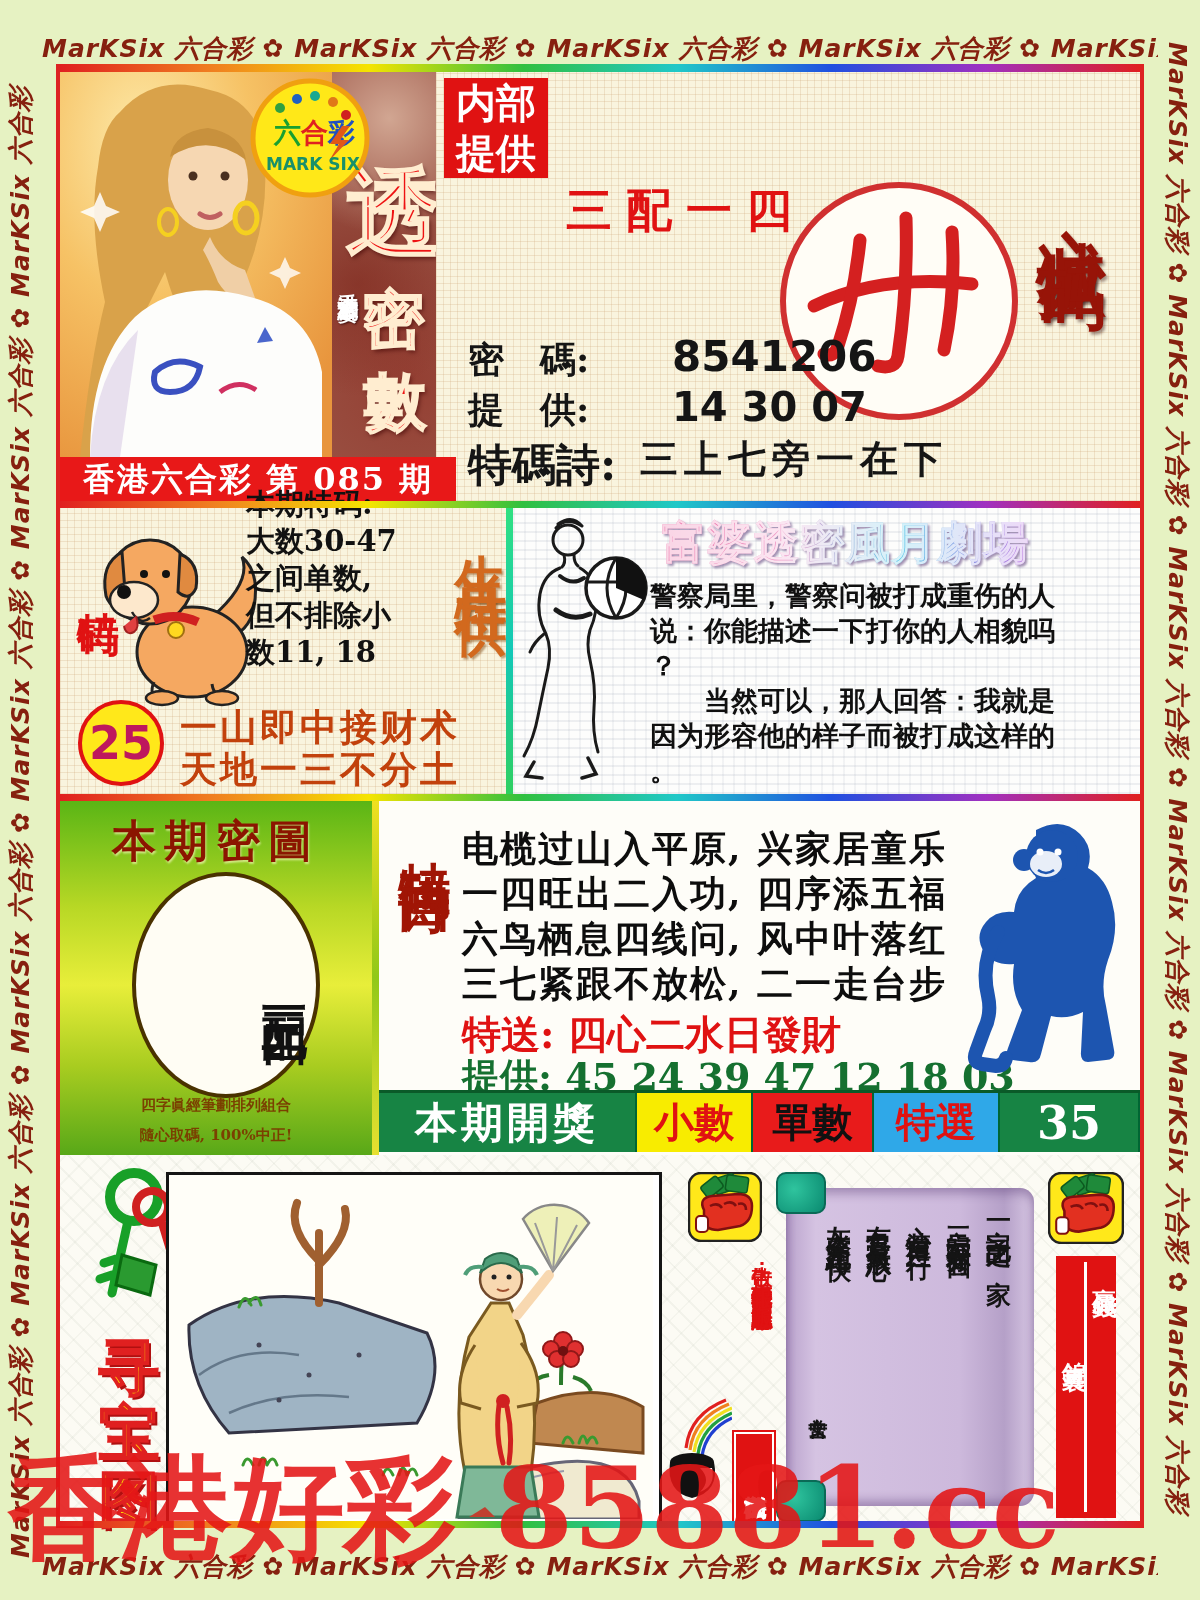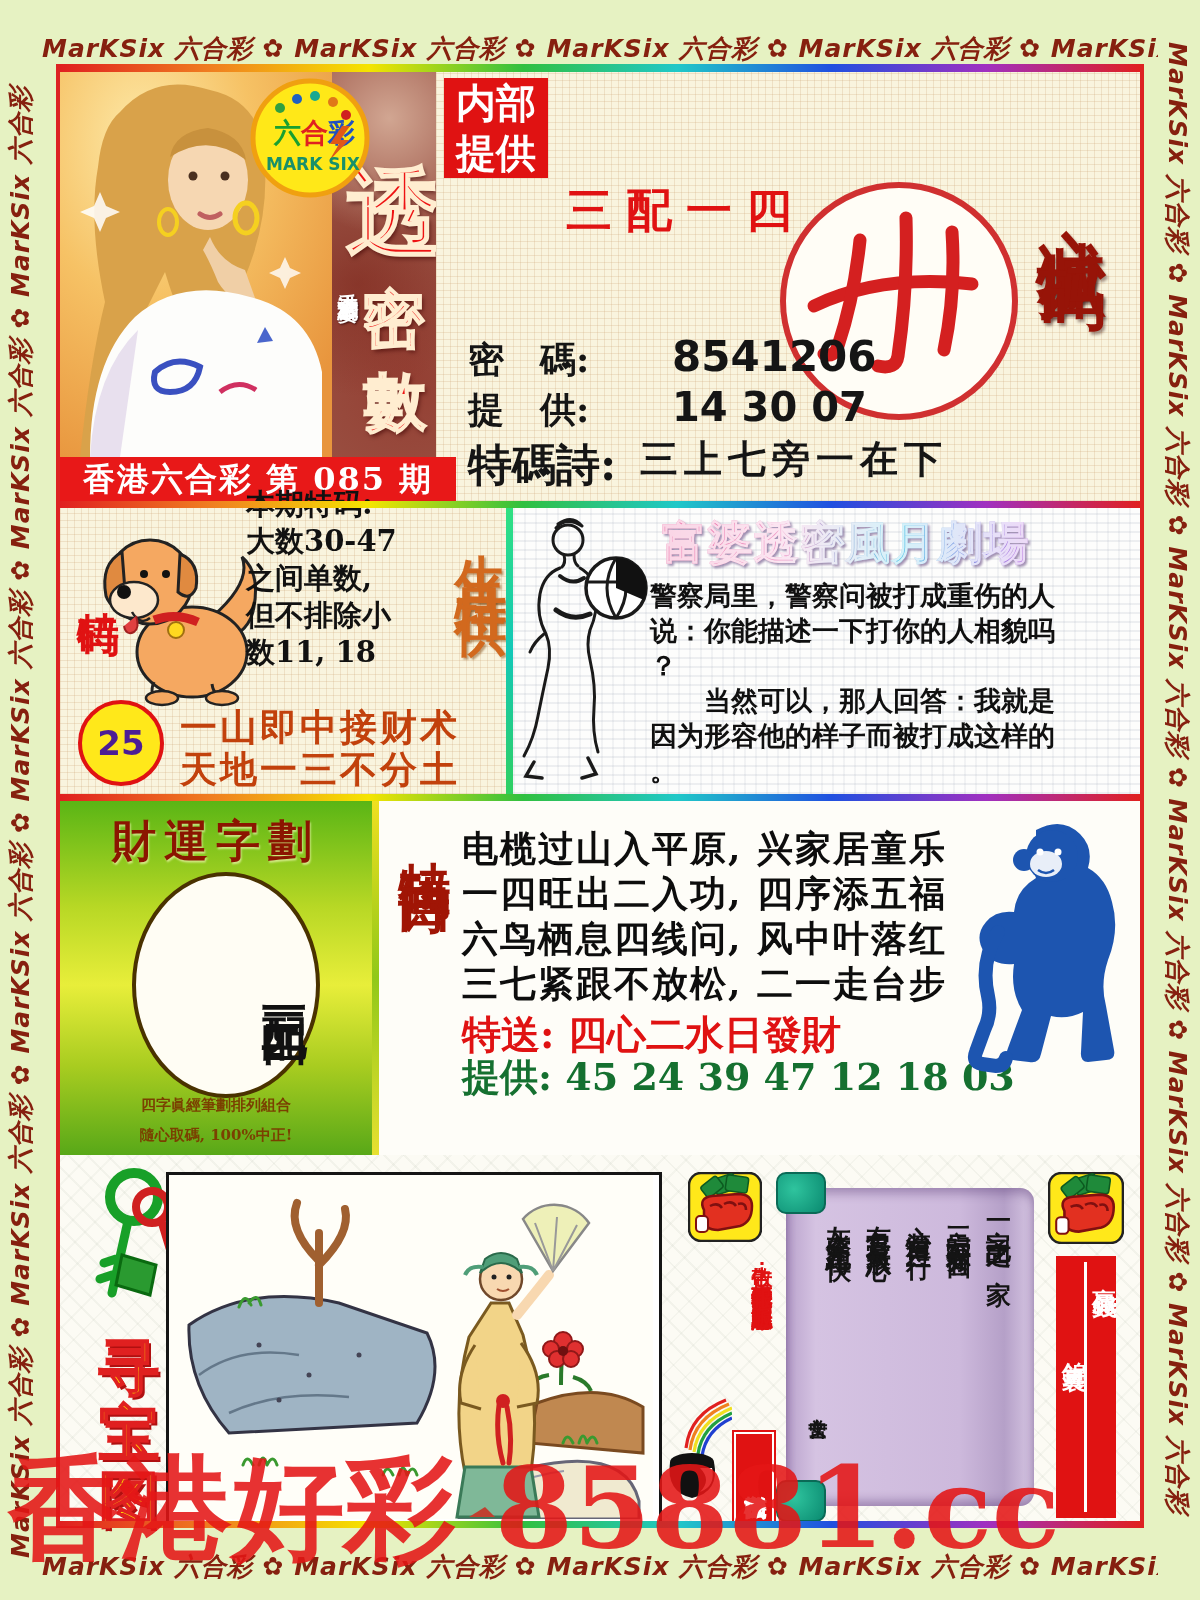--- a/index.html
+++ b/index.html
@@ -58,21 +58,21 @@
   .stamp{left:780px;top:182px;width:226px;height:226px;border:6px solid #d03030;border-radius:50%;
     background:#fffdf6;z-index:2;}
   .slogan{left:1028px;top:172px;height:330px;color:#971408;font-size:68px;font-weight:bold;
     letter-spacing:14px;text-shadow:2px 3px 3px rgba(40,0,0,.4);font-family:"DejaVu Serif",serif;z-index:3;}
 
   
   .zodiac-panel{left:60px;top:508px;width:452px;height:286px;z-index:2;}
   .tema-label{left:70px;top:578px;height:120px;color:#e01212;font-size:42px;font-weight:bold;
     letter-spacing:6px;font-family:"DejaVu Serif",serif;z-index:3;}
   .circle25{left:78px;top:700px;width:78px;height:78px;border:4px solid #e01212;border-radius:50%;
-    background:#ffe81a;color:#4c1d95;font-size:34px;font-weight:bold;text-align:center;line-height:78px;z-index:3;}
+    background:#ffe81a;color:#be185d;font-size:46px;font-weight:bold;text-align:center;line-height:78px;z-index:3;}
   .zodiac-tip{left:246px;top:486px;width:190px;color:#111;font-size:29px;font-weight:bold;
     line-height:37px;font-family:"DejaVu Serif",serif;z-index:3;}
   .couplet{left:110px;top:706px;width:350px;color:#c2410c;font-size:37px;font-weight:bold;line-height:42px;
     text-align:right;letter-spacing:3px;font-family:"DejaVu Serif",serif;z-index:3;}
   .zodiac-side{left:446px;top:512px;height:280px;color:#d2691e;font-size:52px;font-weight:bold;
     letter-spacing:18px;text-shadow:2px 2px 2px rgba(120,60,0,.45);font-family:"DejaVu Serif",serif;z-index:3;}
   .vdiv-green{left:506px;top:508px;width:7px;height:286px;background:linear-gradient(180deg,#30e080,#12c8b8,#30d060);z-index:3;}
 
   .joke-panel{left:513px;top:508px;width:627px;height:286px;z-index:2;}
   .joke-title{left:662px;top:514px;width:476px;font-size:44px;font-weight:bold;letter-spacing:2px;
@@ -305,21 +305,21 @@
     <div>说：你能描述一下打你的人相貌吗</div>
     <div>？</div>
     <div>　　当然可以，那人回答：我就是</div>
     <div>因为形容他的样子而被打成这样的</div>
     <div>。</div>
   </div>
 
   <div class="abs rainbow sep" style="left:60px;top:794px;width:1080px;height:7px;"></div>
 
   <div class="abs fortune-panel"></div>
-  <div class="abs fortune-title">財運字劃</div>
+  <div class="abs fortune-title">本期密圖</div>
   <div class="abs fortune-oval">
     <div class="oval-text vtext">三配一四</div>
   </div>
   <div class="abs fortune-foot" style="top:1096px;">四字眞經筆劃排列組合</div>
   <div class="abs fortune-foot" style="top:1126px;">隨心取碼, 100%中正!</div>
   <div class="abs vdiv-yellow"></div>
 
   <div class="abs poem-panel"></div>
   <div class="abs poem-side vtext">特码诗曰:</div>
   <div class="abs poem-lines">
@@ -343,20 +343,27 @@
       <circle cx="112" cy="44" r="26" fill="#1d55b0"></circle>
       <circle cx="84" cy="48" r="11" fill="#1d55b0"></circle>
       <ellipse cx="106" cy="52" rx="16" ry="13" fill="#e8eef8"></ellipse>
       <circle cx="100" cy="40" r="3.5" fill="#fff"></circle>
         <circle cx="118" cy="40" r="3.5" fill="#fff"></circle>
       <path d="M98,58 q8,6 16,0" stroke="#1d55b0" stroke-width="2.5" fill="none"></path>
       <path d="M58,120 q-18,30 -10,64 q4,18 -4,34 l-8,22 q-4,10 6,12 l14,2 q8,0 10,-8" fill="none" stroke="#1d55b0" stroke-width="14" stroke-linecap="round"></path>
     </svg>
   </div>
 
+  <div class="abs result-bar">
+    <div class="rcell rc0">本期開獎</div>
+    <div class="rcell rc1">小數</div>
+    <div class="rcell rc2">單數</div>
+    <div class="rcell rc3">特選</div>
+    <div class="rcell rc4">35</div>
+  </div>
 
   <div class="abs treasure-row doodle-bg"></div>
 
   <div class="abs key-icon">
     <svg width="132" height="162" viewBox="0 0 132 162">
       <circle cx="56" cy="34" r="24" fill="none" stroke="#18a028" stroke-width="10"></circle>
       <circle cx="74" cy="44" r="16" fill="none" stroke="#d02020" stroke-width="8"></circle>
       <path d="M50,58 L34,130 M34,112 l-12,4 M38,96 l-12,4" stroke="#18a028" stroke-width="9" fill="none" stroke-linecap="round"></path>
       <path d="M84,60 L108,140 M100,118 l14,-6 M94,100 l14,-6" stroke="#d02020" stroke-width="8" fill="none" stroke-linecap="round"></path>
       <path d="M44,92 l34,10 l-6,30 l-34,-10 Z" fill="#2a9a30" stroke="#0a6a10" stroke-width="3"></path>

